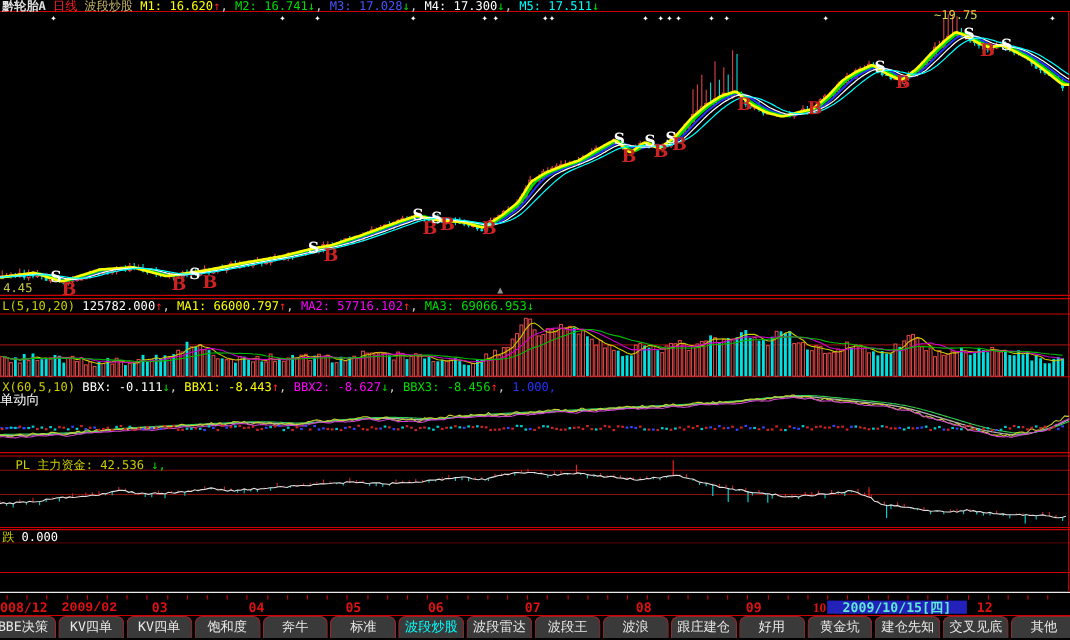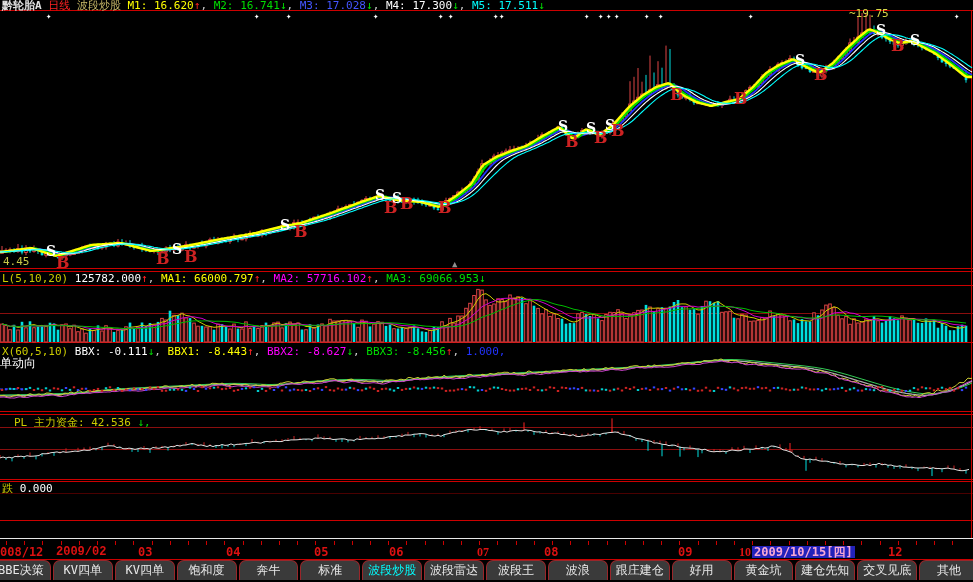--- a/index.html
+++ b/index.html
@@ -11,21 +11,21 @@
   #volrow{left:2px;top:273px;}
   #bbxrow{left:2px;top:346px;}
   #bbxsub{left:0;top:358px;color:#fff;font-size:12px;}
   #zlzjrow{left:14px;top:417px;}
   #zdrow{left:2px;top:483px;}
   #hilabel{position:absolute;left:849px;top:7px;color:#d8d848;font-size:11px;}
   #lolabel{position:absolute;left:3px;top:255px;color:#c8c848;font-size:11px;}
   #scrolltri{position:absolute;left:452px;top:260px;color:#909090;font-size:9px;line-height:9px;}
   #dateaxis{position:absolute;left:0;top:539px;width:869px;height:20px;}
   .dlabel{position:absolute;top:7px;color:#dd1111;font-weight:bold;font-size:12px;line-height:12px;}
-  .dhigh{background:#2222bb;color:#f9a8d4;padding:0 2px;}
+  .dhigh{background:#2222bb;color:#5eead4;padding:0 14px;}
   #tabbar{position:absolute;left:-10px;top:560px;width:990px;height:22px;display:flex;}
   .tab{flex:1 1 0;height:19px;margin:0 1px;background:#3a3a3a;border:1px solid #99262a;
        border-bottom:none;border-radius:7px 7px 0 0;color:#e8e8e8;font-size:12px;line-height:18px;
        text-align:center;overflow:hidden;cursor:pointer;}
   .tab.active{color:#00ffff;}
   svg{position:absolute;left:0;top:0;}
 </style>
 </head>
 <body>
 
@@ -1346,22 +1346,22 @@
       <div style="position: absolute; top: 2px; width: 1px; height: 4px; background: rgb(204, 0, 0); left: 898px;"></div>
       <div style="position: absolute; top: 2px; width: 1px; height: 4px; background: rgb(204, 0, 0); left: 916px;"></div>
       <div style="position: absolute; top: 2px; width: 1px; height: 4px; background: rgb(204, 0, 0); left: 934px;"></div>
       <div style="position: absolute; top: 2px; width: 1px; height: 4px; background: rgb(204, 0, 0); left: 952px;"></div>
       <span class="dlabel" style="left: 0px;">008/12</span>
       <span class="dlabel" style="left: 56px; font-family: Liberation Mono, monospace;">2009/02</span>
       <span class="dlabel" style="left: 138px;">03</span>
       <span class="dlabel" style="left: 226px;">04</span>
       <span class="dlabel" style="left: 314px;">05</span>
       <span class="dlabel" style="left: 389px;">06</span>
-      <span class="dlabel" style="left: 477px; font-family: Liberation Serif, serif;">07</span>
-      <span class="dlabel" style="left: 544px;">08</span>
+      <span class="dlabel" style="left: 477px;">07</span>
+      <span class="dlabel" style="left: 578px;">08</span>
       <span class="dlabel" style="left: 678px;">09</span>
       <span class="dlabel" style="left: 739px; font-family: Liberation Serif, serif;">10</span>
       <span class="dlabel" style="left: 888px;">12</span>
       <span class="dlabel dhigh" style="left: 752px;">2009/10/15[四]</span>
     </div>
 
   <div id="tabbar">
       <div class="tab">BBE决策</div>
       <div class="tab">KV四单</div>
       <div class="tab">KV四单</div>

